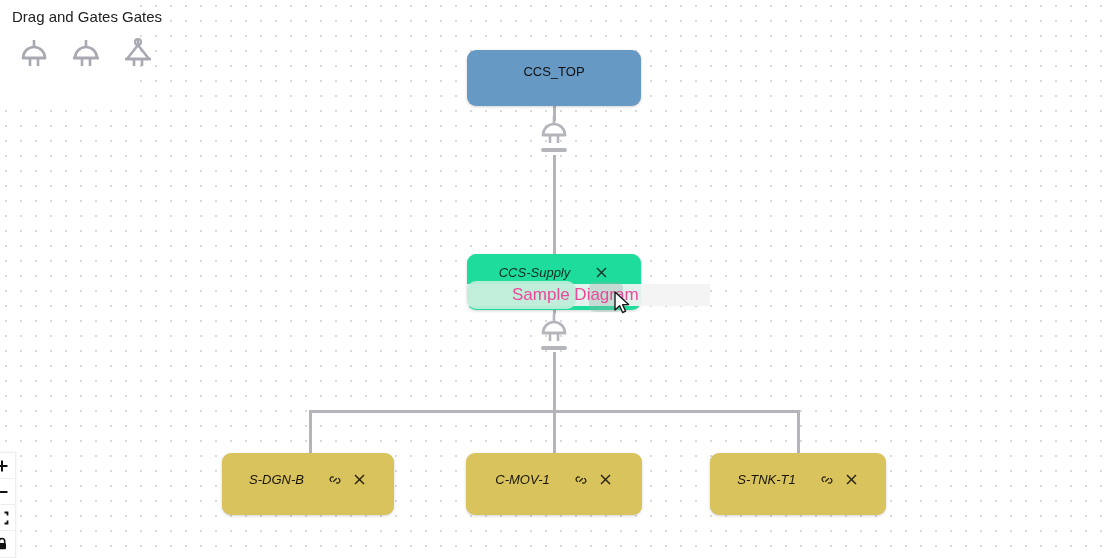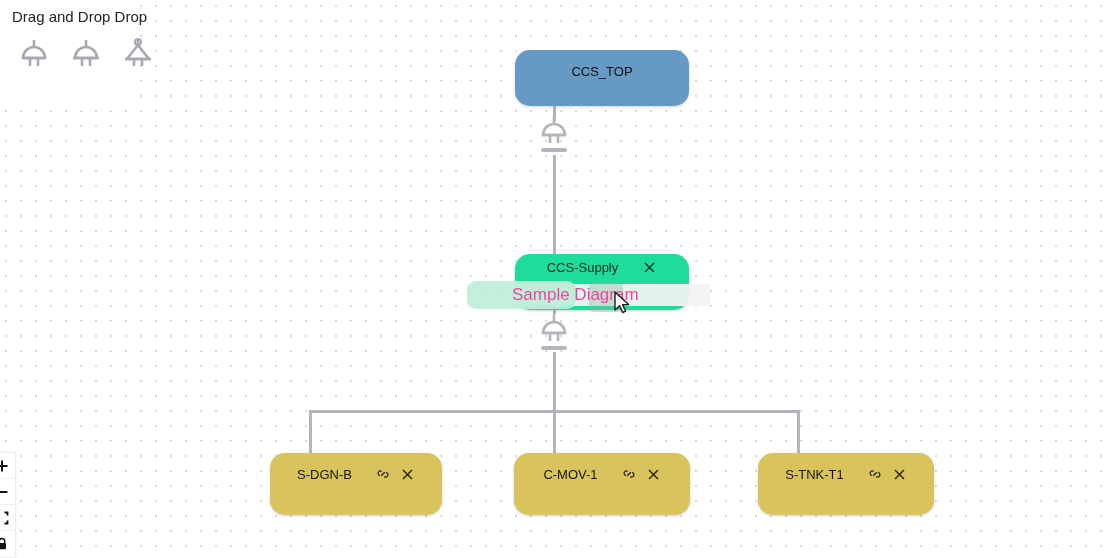--- a/index.html
+++ b/index.html
@@ -63,49 +63,49 @@
     justify-content: center;
     cursor: grab;
     background: transparent;
     border: none;
     padding: 0;
   }
 
   
   .node {
     position: absolute;
-    border-radius: 15px;
+    border-radius: 9px;
     box-shadow: 0 1px 3px rgba(0,0,0,0.18);
     box-sizing: border-box;
     overflow: hidden;
     cursor: pointer;
-    margin-left: 48px;
   }
   .node-top {
     background: #6699c4;
   }
   .node-label-center {
     position: absolute;
     left: 0;
     right: 0;
     top: 14px;
     text-align: center;
     font-size: 13px;
     color: #111111;
   }
   .node-header-row {
     position: absolute;
     left: 0;
     right: 0;
     top: 0;
     height: 26px;
     display: flex;
-    align-items: center;
+    align-items: flex-end;
     justify-content: center;
     gap: 18px;
+    font-style: italic;
   }
   .node-green {
     background: #1edc9c;
   }
   .node-green .node-name {
     font-size: 13px;
     color: #0d2b22;
   }
   .node-basic {
     background: #d9c35c;
@@ -339,21 +339,21 @@
   <div class="drag-dot" style="left:589px; top:282px;"></div>
   <div class="drag-label" style="left:512px; top:285px;">Sample Diagram</div>
 
   <div class="cursor-arrow" style="left:613px; top:291px;">
     <svg width="22" height="26" viewBox="0 0 22 26" aria-hidden="true">
       <path d="M2 1 L2 19 L6.6 14.8 L9.6 21.5 L12.6 20.1 L9.6 13.7 L15.6 13.5 Z" fill="#ffffff" stroke="#1a1a1a" stroke-width="1.4" stroke-linejoin="round"></path>
     </svg>
   </div>
 
   <div class="palette">
-    <div class="palette-title">Drag and Drop Drop</div>
+    <div class="palette-title">Drag and Gates Gates</div>
     <div class="palette-gates">
       <div class="gate-btn">
         <span>
           <svg width="34" height="34" viewBox="0 0 34 34" aria-hidden="true">
             <path d="M6 21 A11 11 0 0 1 28 21 Z" fill="none" stroke="#a9a9b2" stroke-width="2.6"></path>
             <line x1="6" y1="21" x2="28" y2="21" stroke="#a9a9b2" stroke-width="2.6"></line>
             <line x1="17" y1="10" x2="17" y2="3" stroke="#a9a9b2" stroke-width="2.6"></line>
             <line x1="13" y1="21" x2="13" y2="29" stroke="#a9a9b2" stroke-width="2.6"></line>
             <line x1="21" y1="21" x2="21" y2="29" stroke="#a9a9b2" stroke-width="2.6"></line>
           </svg>

